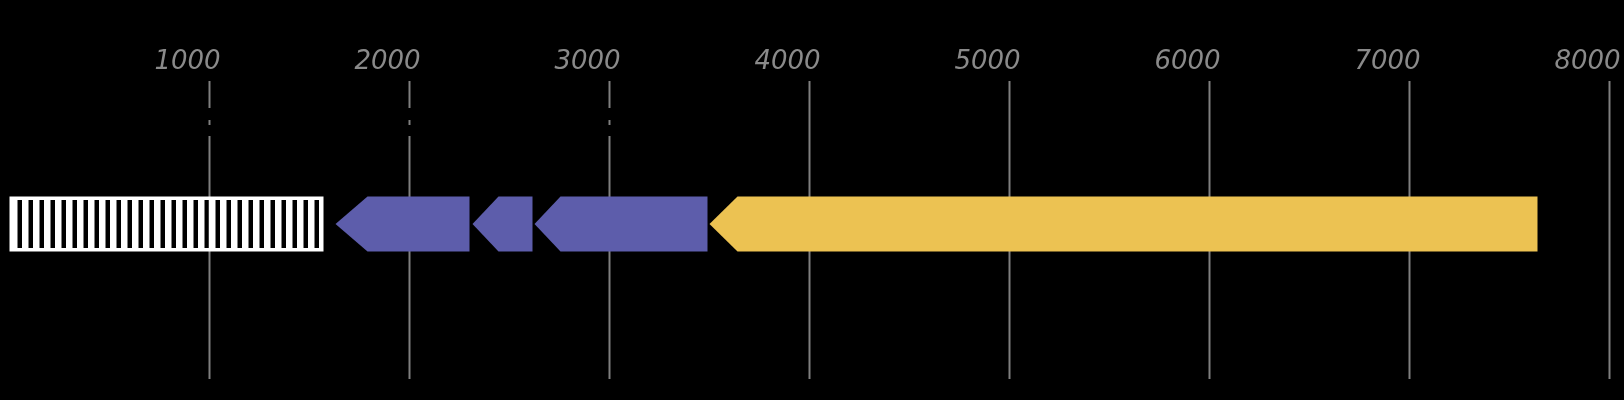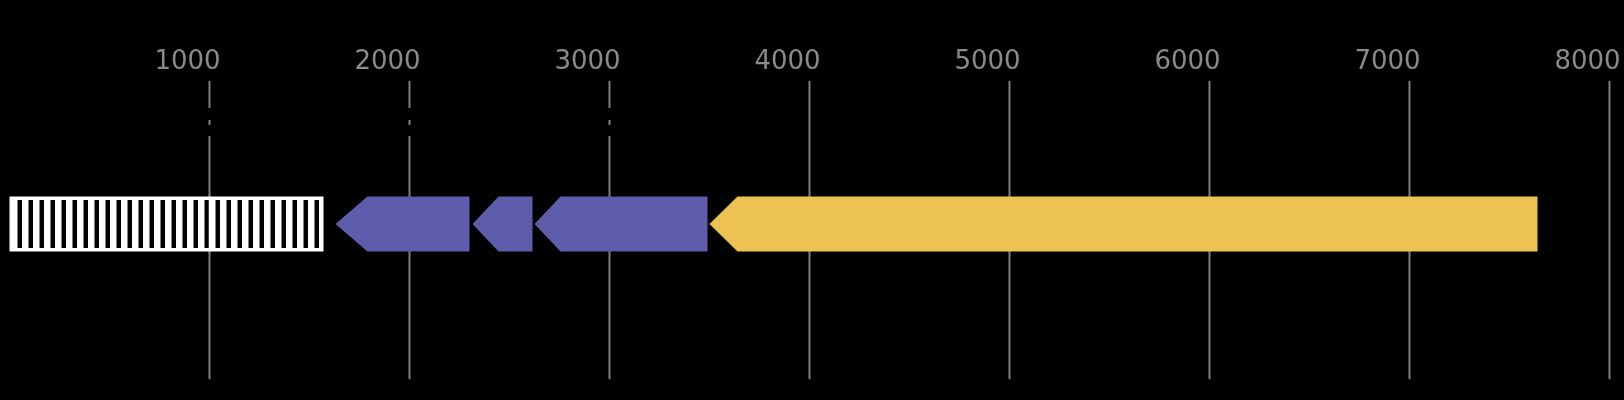--- a/index.html
+++ b/index.html
@@ -2,20 +2,21 @@
 <html><head>
 <meta charset="utf-8">
 <style>
   html,body{margin:0;padding:0;background:#000;}
   .figure{
     position:relative;
     width:1624px;height:400px;
     background:#000000;
     overflow:hidden;
     font-family:"DejaVu Sans", sans-serif;
+    font-style:italic;
   }
   svg{display:block;}
   text.tick{
     font-family:"DejaVu Sans", sans-serif;
   }
 </style>
 </head>
 <body>
 
 <div class="figure">

